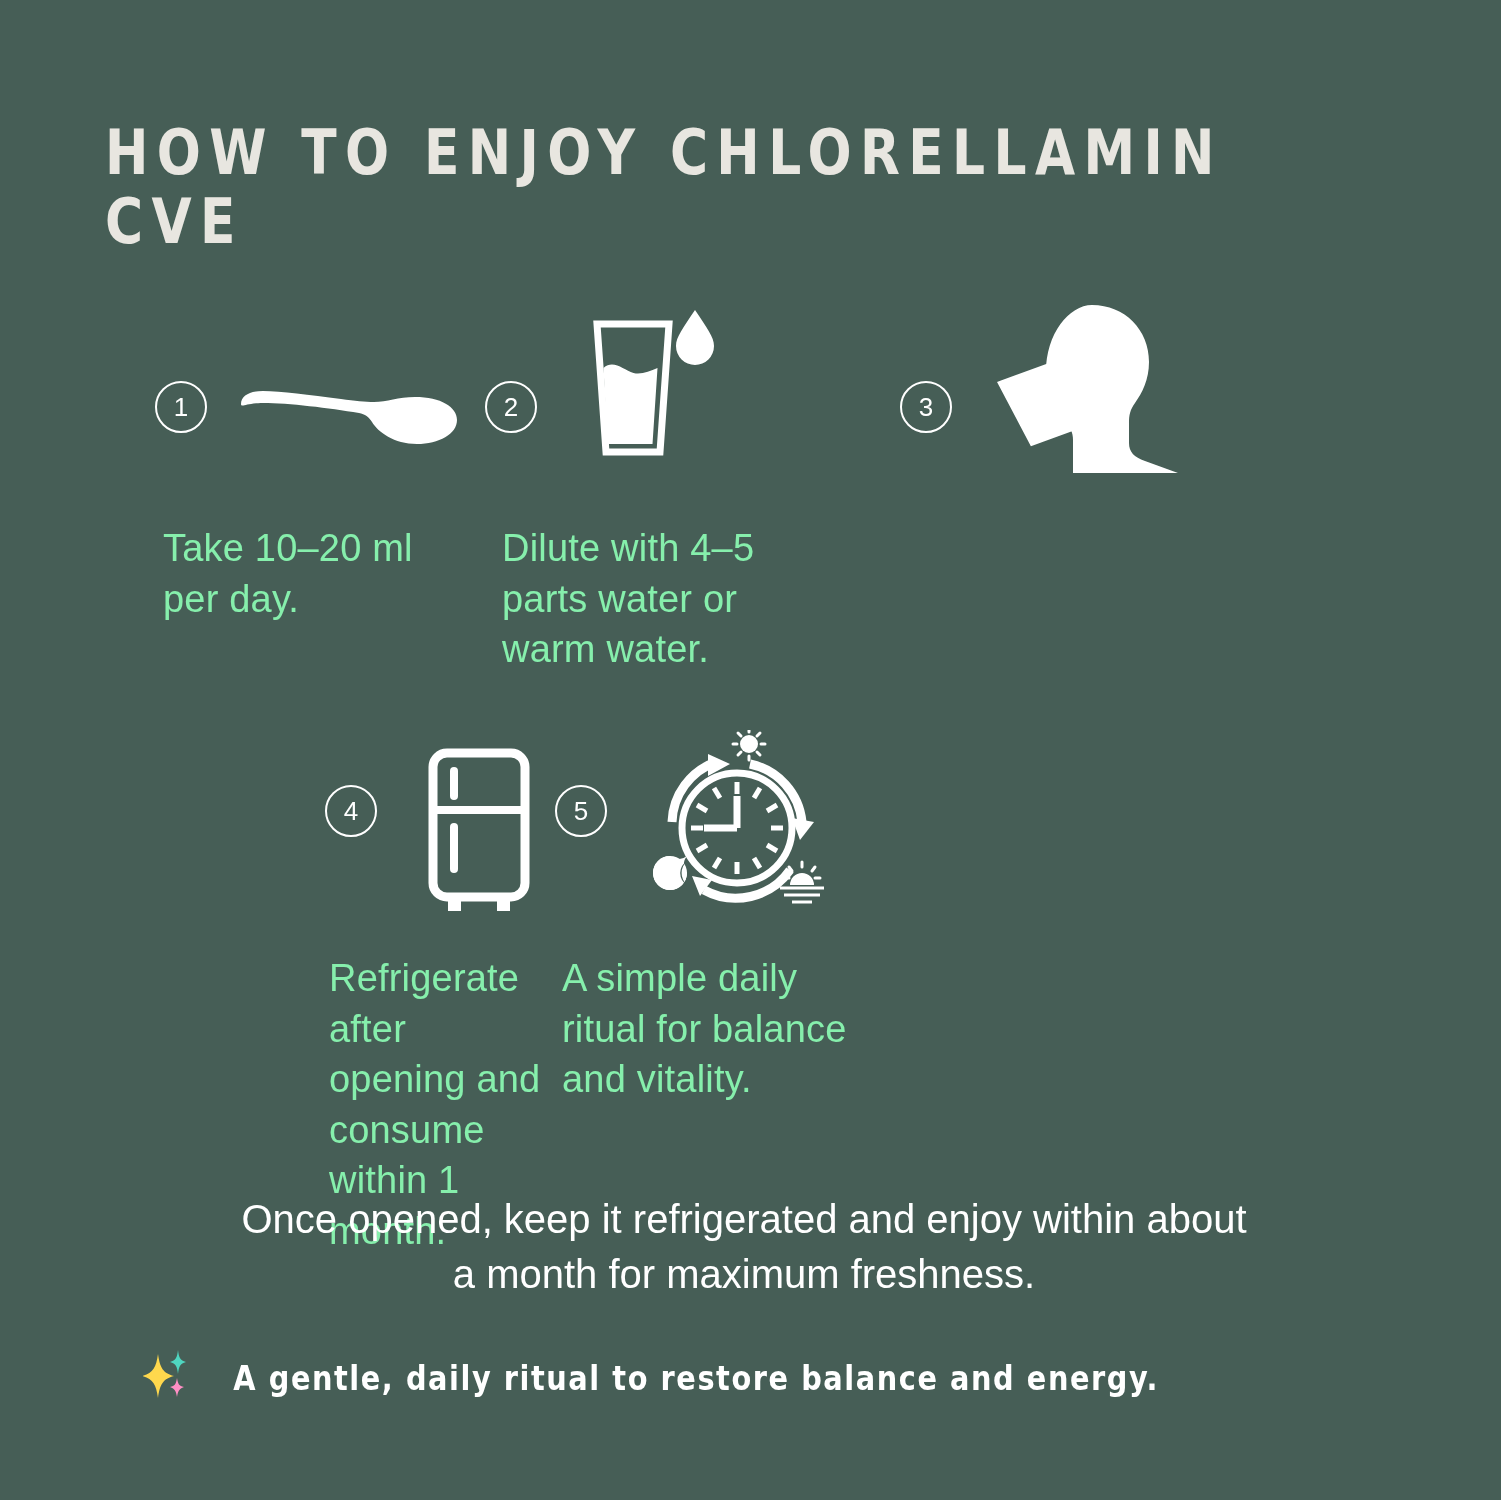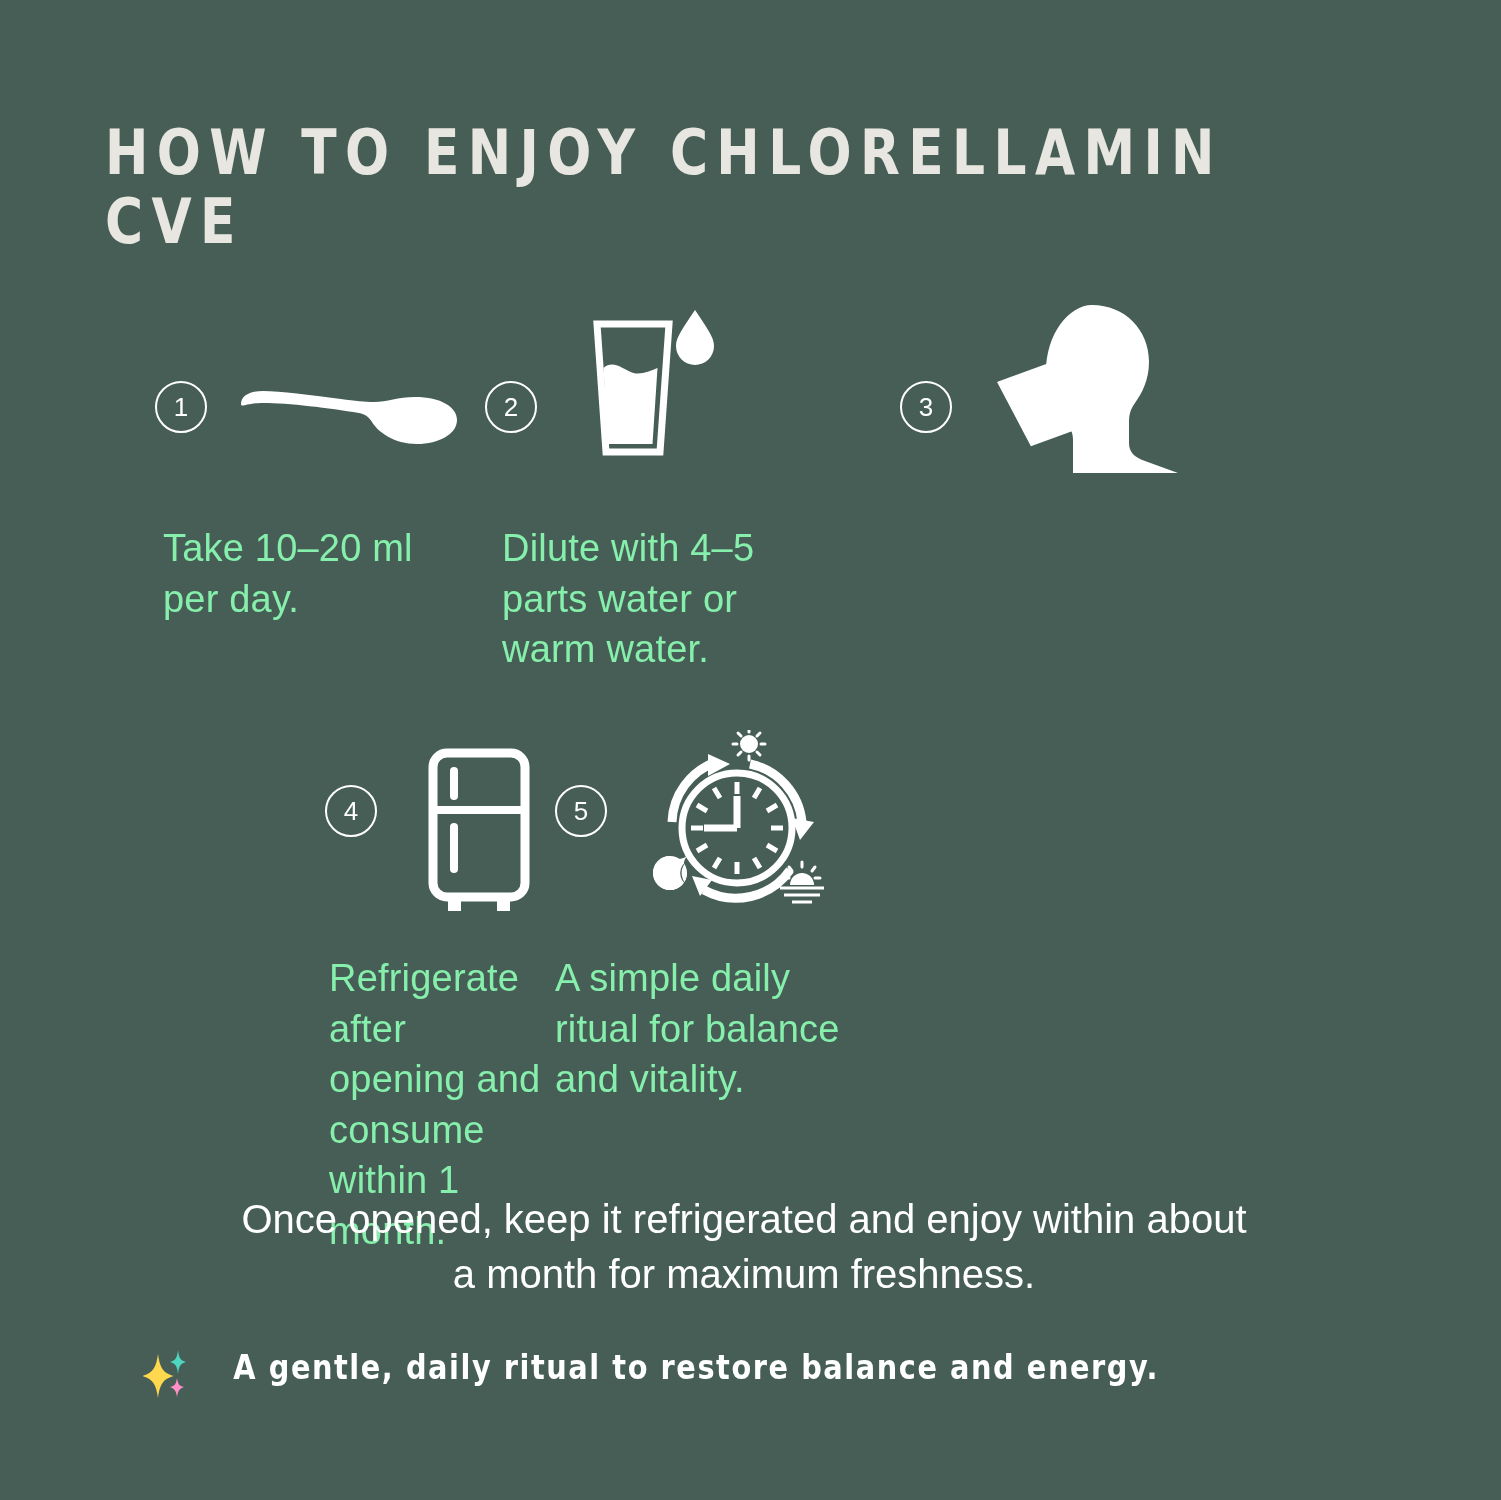--- a/index.html
+++ b/index.html
@@ -95,21 +95,21 @@
   .s1 { width: 470px; padding-left: 155px; }
   .s1 .step-text { margin-left: 8px; }
   .s2 { width: 420px; padding-left: 15px; }
   .s2 .step-text { margin-left: 17px; }
   .s3 { width: 420px; padding-left: 10px; }
   .s3 .step-text { margin-left: 0px; }
 
   .s4 { width: 545px; padding-left: 325px; }
   .s4 .step-text { margin-left: 4px; }
   .s5 { width: 420px; padding-left: 10px; }
-  .s5 .step-text { margin-left: 0px; }
+  .s5 .step-text { margin-left: 7px; }
 
   .s1 .icon-wrap { margin-left: 22px; margin-bottom: 40px; }
   .s2 .icon-wrap { margin-left: 40px; margin-bottom: 18px; }
   .s3 .icon-wrap { margin-left: 40px; margin-bottom: 12px; }
   .s4 .icon-wrap { margin-left: 42px; margin-bottom: 0px; }
   .s5 .icon-wrap { margin-left: 35px; margin-bottom: 0px; }
 
   .s4 .num-circle { margin-bottom: 78px; }
   .s5 .num-circle { margin-bottom: 78px; }
 
@@ -132,20 +132,21 @@
     left: 0;
     top: 1348px;
     width: 1316px;
     text-align: center;
     color: #ffffff;
     font-family: "DejaVu Sans Condensed", "Liberation Sans Narrow", "Liberation Sans", sans-serif;
     font-size: 33px;
     font-weight: 700;
     letter-spacing: 1.6px;
     display: flex;
+    align-items: center;
     justify-content: center;
     gap: 30px;
   }
   .tagline-text { transform: scaleX(0.97); transform-origin: center; }
   .sparkle { display: block; }
 </style>
 </head>
 <body>
 
 <div class="poster">

